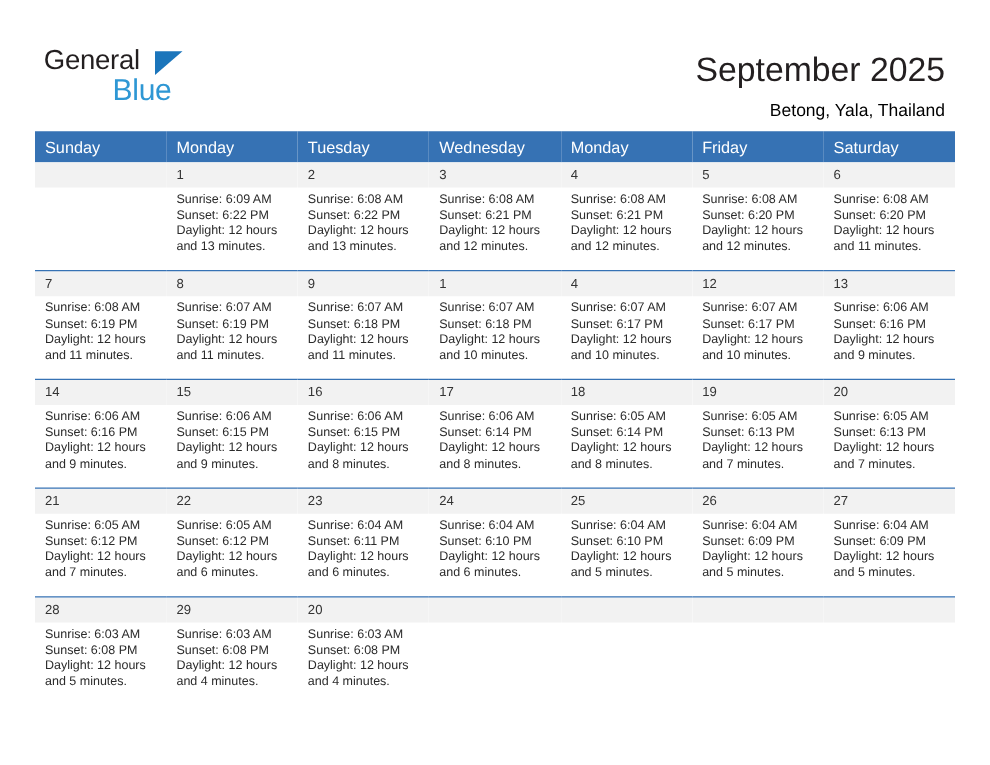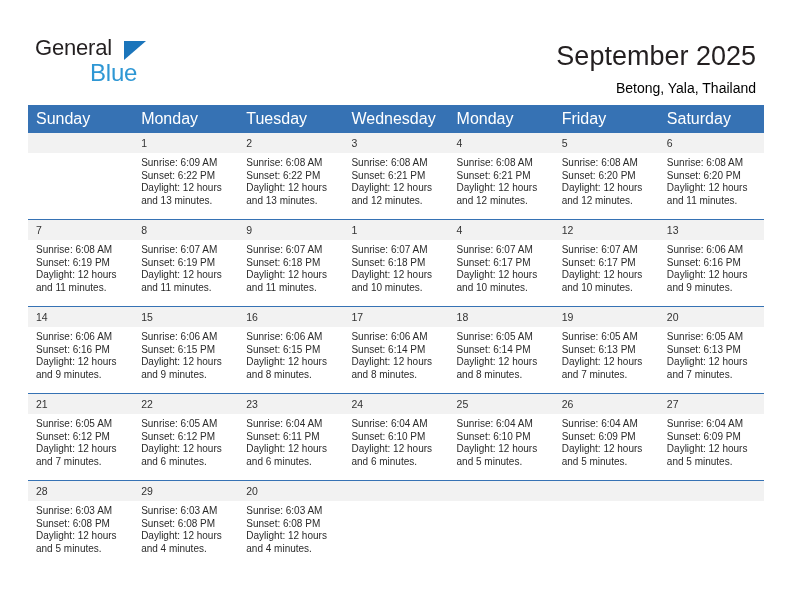--- a/index.html
+++ b/index.html
@@ -94,21 +94,21 @@
     width: 736px;
   }
   table.cal {
     border-collapse: collapse;
     width: 736px;
     table-layout: fixed;
   }
   table.cal th {
     background: #3672b4;
     color: #ffffff;
-    font-size: 16px;
+    font-size: 13px;
     font-weight: normal;
     text-align: left;
     padding: 5px 0 5px 8px;
     height: 11px;
     border: none;
   }
   td.day {
     vertical-align: top;
     padding: 0;
     border: none;

